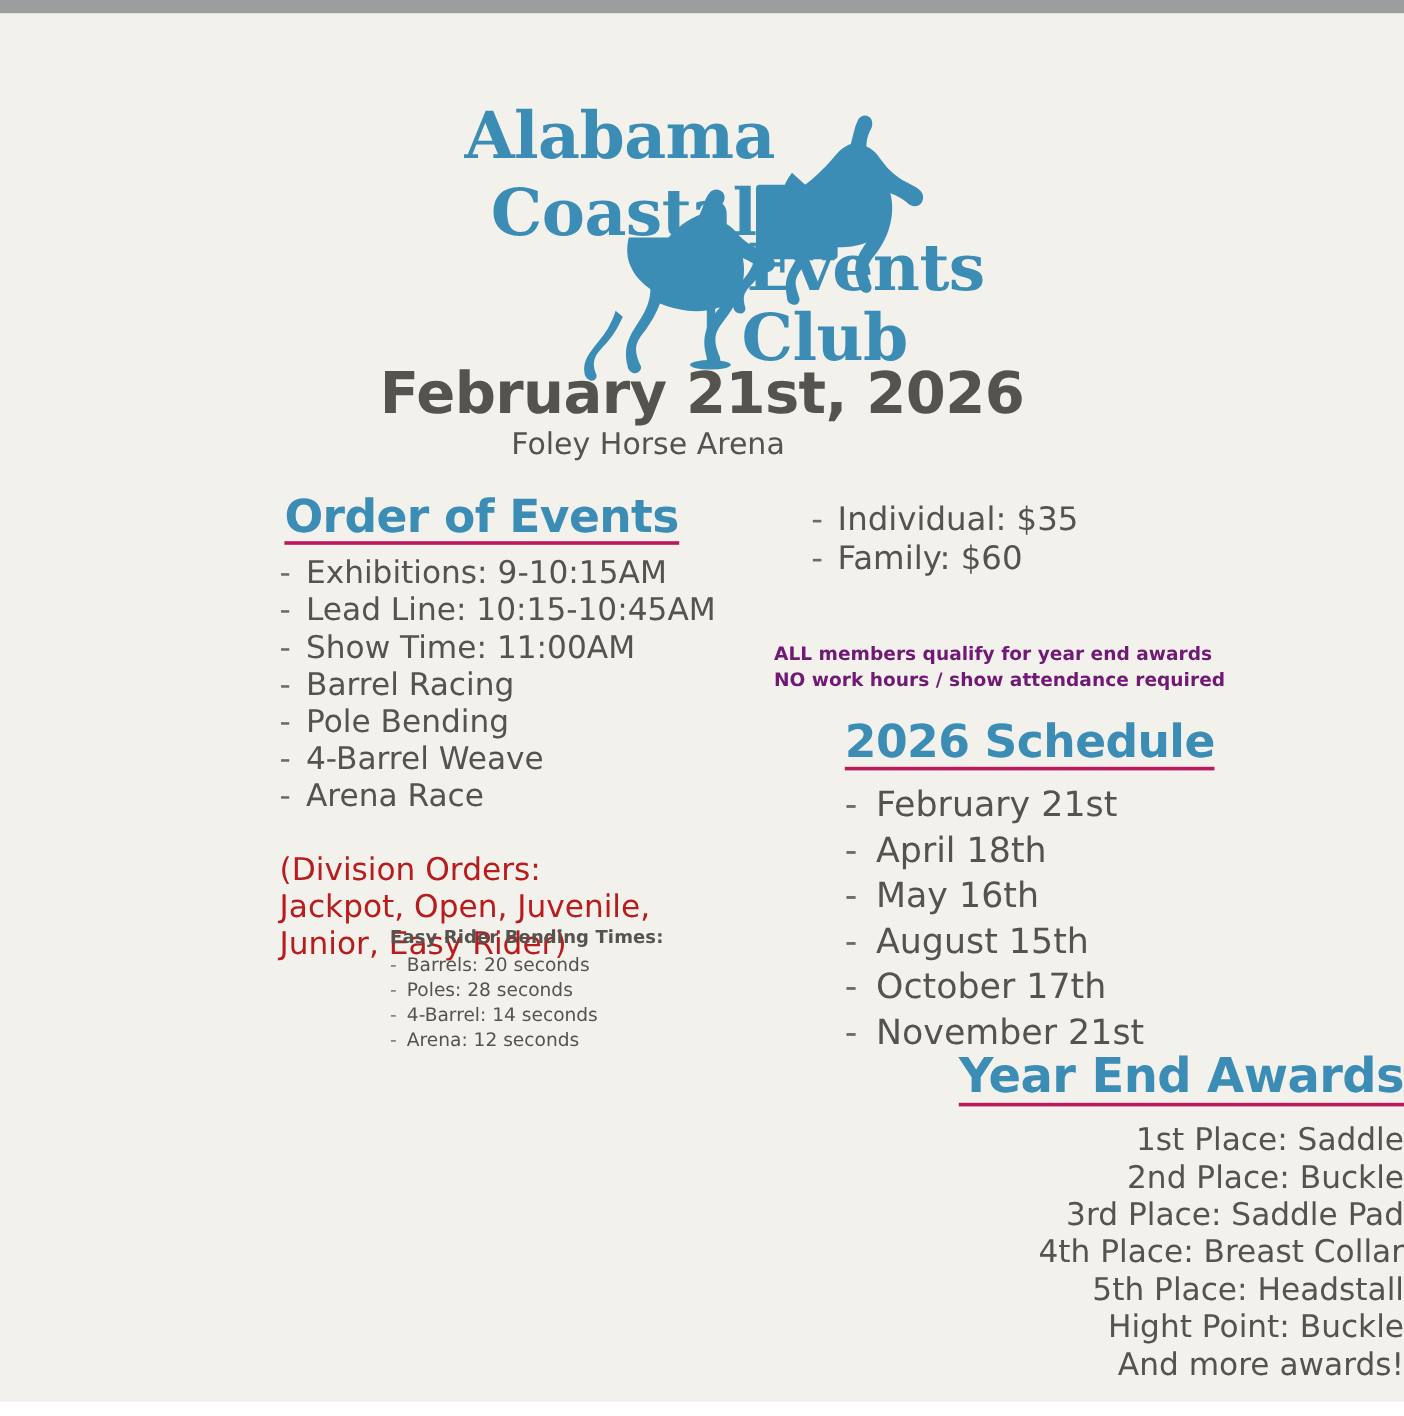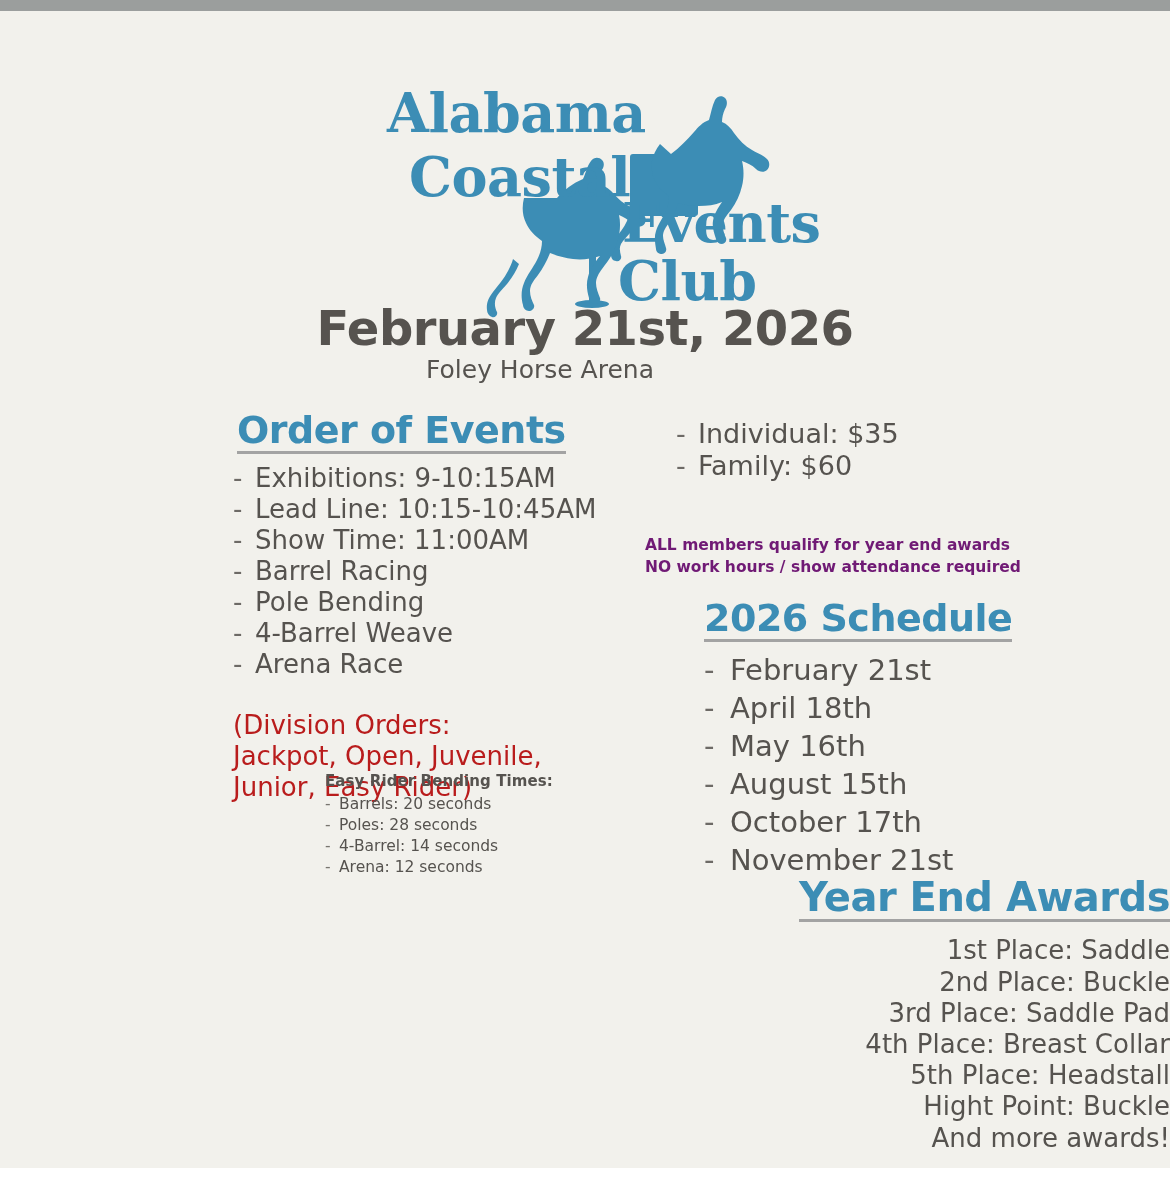--- a/index.html
+++ b/index.html
@@ -78,21 +78,21 @@
   }
 
   
   .sec-head {
     color:#3c8db5;
     font-weight:700;
     font-size:38px;
     line-height:1.06;
     letter-spacing:-0.5px;
     display:inline-block;
-    border-bottom:3px solid #a3a3a3;
+    border-bottom:3px solid #be185d;
     padding-bottom:1px;
     white-space:nowrap;
   }
 
   .bullet-list { list-style:none; }
   .bullet-list li {
     display:flex;
     align-items:baseline;
     font-size:26px;
     color:#56534f;

